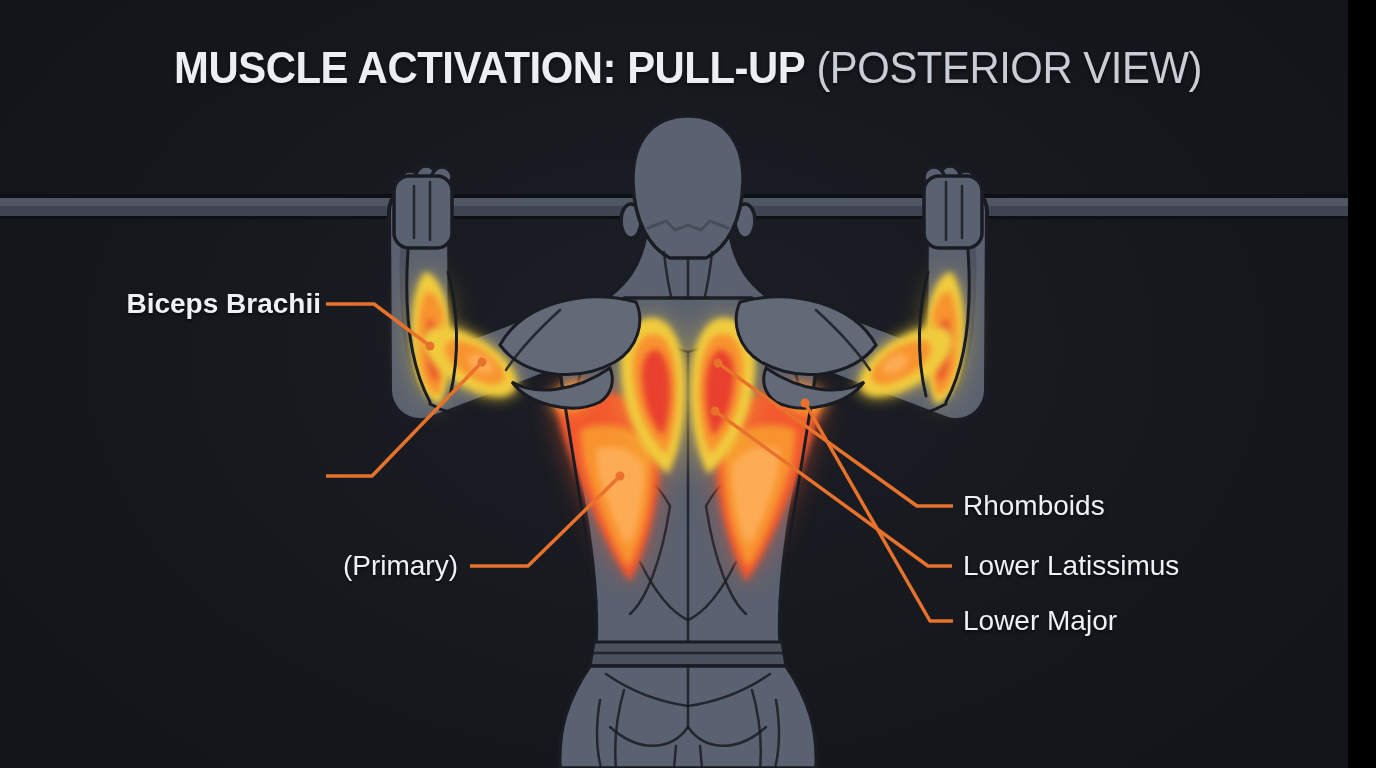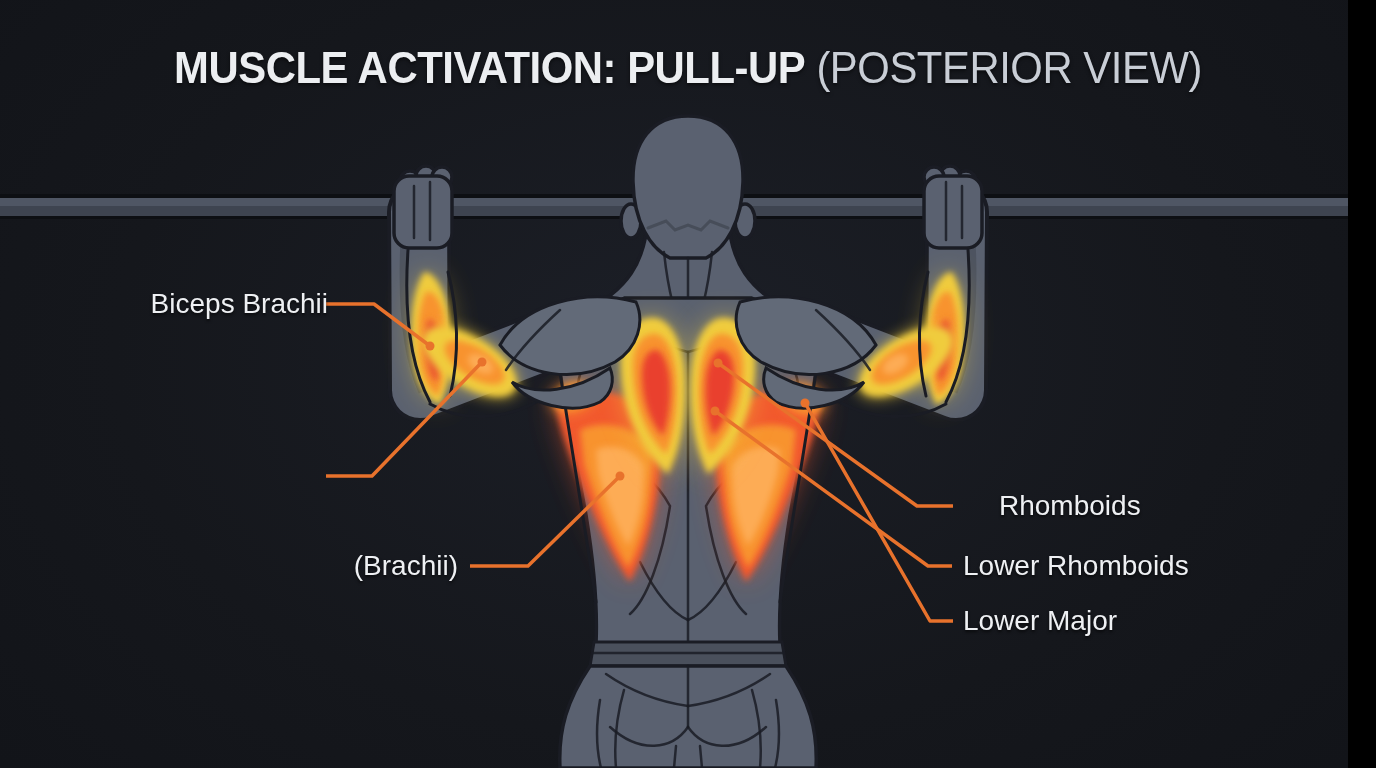--- a/index.html
+++ b/index.html
@@ -249,26 +249,26 @@
 
       <path class="leader" d="M953,621 L930,621 L805,403"></path>
       <circle class="ldot" cx="805" cy="403" r="4.5"></circle>
     </g>
   </svg>
 
   <div class="title-wrap">
     <span class="title-main">MUSCLE ACTIVATION: PULL-UP</span><span class="title-sec"> (POSTERIOR VIEW)</span>
   </div>
 
-  <div class="mlabel ralign" style="top:287px;left:12px;width:316px;">Biceps Brachii</div>
+  <div class="mlabel ralign" style="top:287px;left:5px;width:316px;font-weight:bold;">Biceps Brachii</div>
 
 
   <div class="mlabel ralign" style="top:549px;left:0;width:458px;">
-    <div>(Brachii)</div>
+    <div>(Primary)</div>
   </div>
 
-  <div class="mlabel" style="top:489px;left:963px;margin-left:36px;">Rhomboids</div>
-
-  <div class="mlabel" style="top:549px;left:963px;">Lower Rhomboids</div>
+  <div class="mlabel" style="top:489px;left:963px;">Rhomboids</div>
+
+  <div class="mlabel" style="top:549px;left:963px;">Lower Latissimus</div>
 
   <div class="mlabel" style="top:604px;left:963px;">Lower Major</div>
 
 </div>
 
 </body></html>

